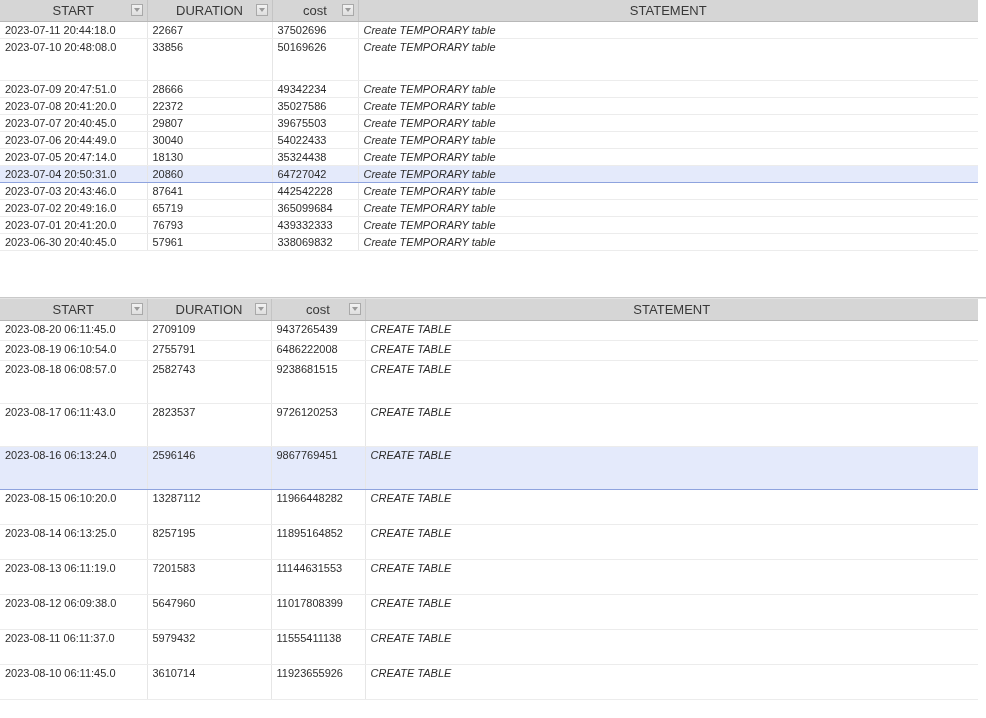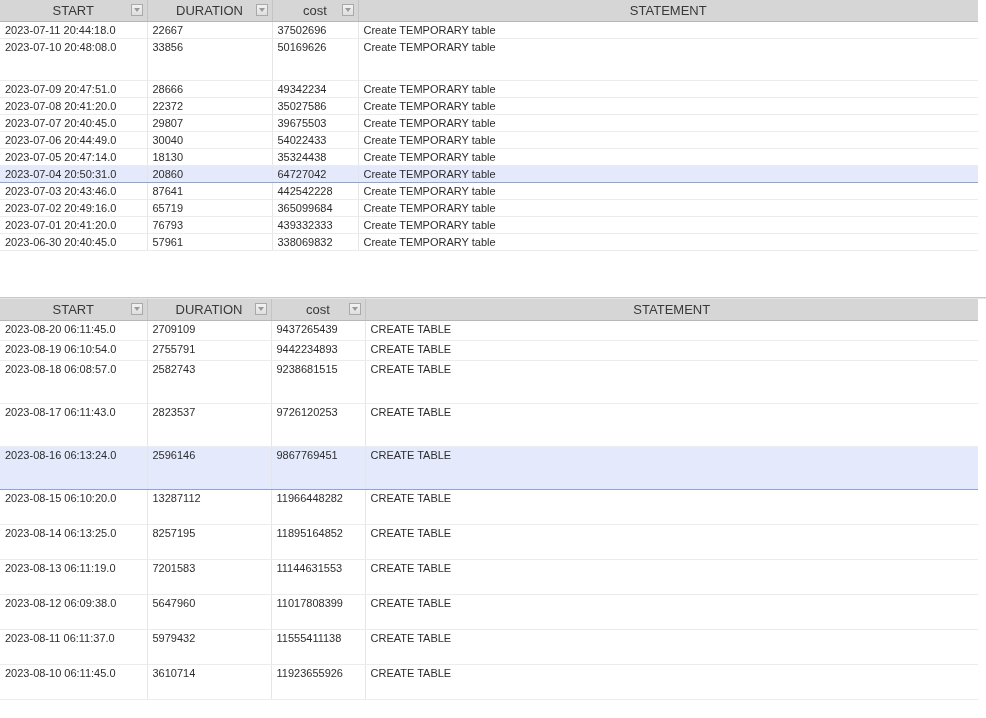--- a/index.html
+++ b/index.html
@@ -97,21 +97,21 @@
     border-bottom: 1px solid #ececec;
     padding: 2px 4px 2px 5px;
     font-size: 11px;
     color: #2d2d2d;
     vertical-align: top;
     white-space: nowrap;
     overflow: hidden;
     background: #ffffff;
     box-sizing: border-box;
   }
-  table.grid tbody td.last-col { border-right: none; }
+  table.grid tbody td.last-col { border-right: none; font-style: italic; }
 
   tbody tr.selected td {
     background: #e4eafb;
     border-top: 1px solid #8ea3de;
     border-bottom: 1px solid #8ea3de;
   }
 
   .clip-row td { color: #d8d8d8; }
 
   
@@ -293,21 +293,21 @@
     <tbody id="body-bottom">
         <tr style="height: 20px;">
           <td>2023-08-20 06:11:45.0</td>
           <td>2709109</td>
           <td>9437265439</td>
           <td class="last-col">CREATE TABLE</td>
         </tr>
         <tr style="height: 20px;">
           <td>2023-08-19 06:10:54.0</td>
           <td>2755791</td>
-          <td>9442234893</td>
+          <td>6486222008</td>
           <td class="last-col">CREATE TABLE</td>
         </tr>
         <tr style="height: 43px;">
           <td>2023-08-18 06:08:57.0</td>
           <td>2582743</td>
           <td>9238681515</td>
           <td class="last-col">CREATE TABLE</td>
         </tr>
         <tr style="height: 43px;">
           <td>2023-08-17 06:11:43.0</td>

